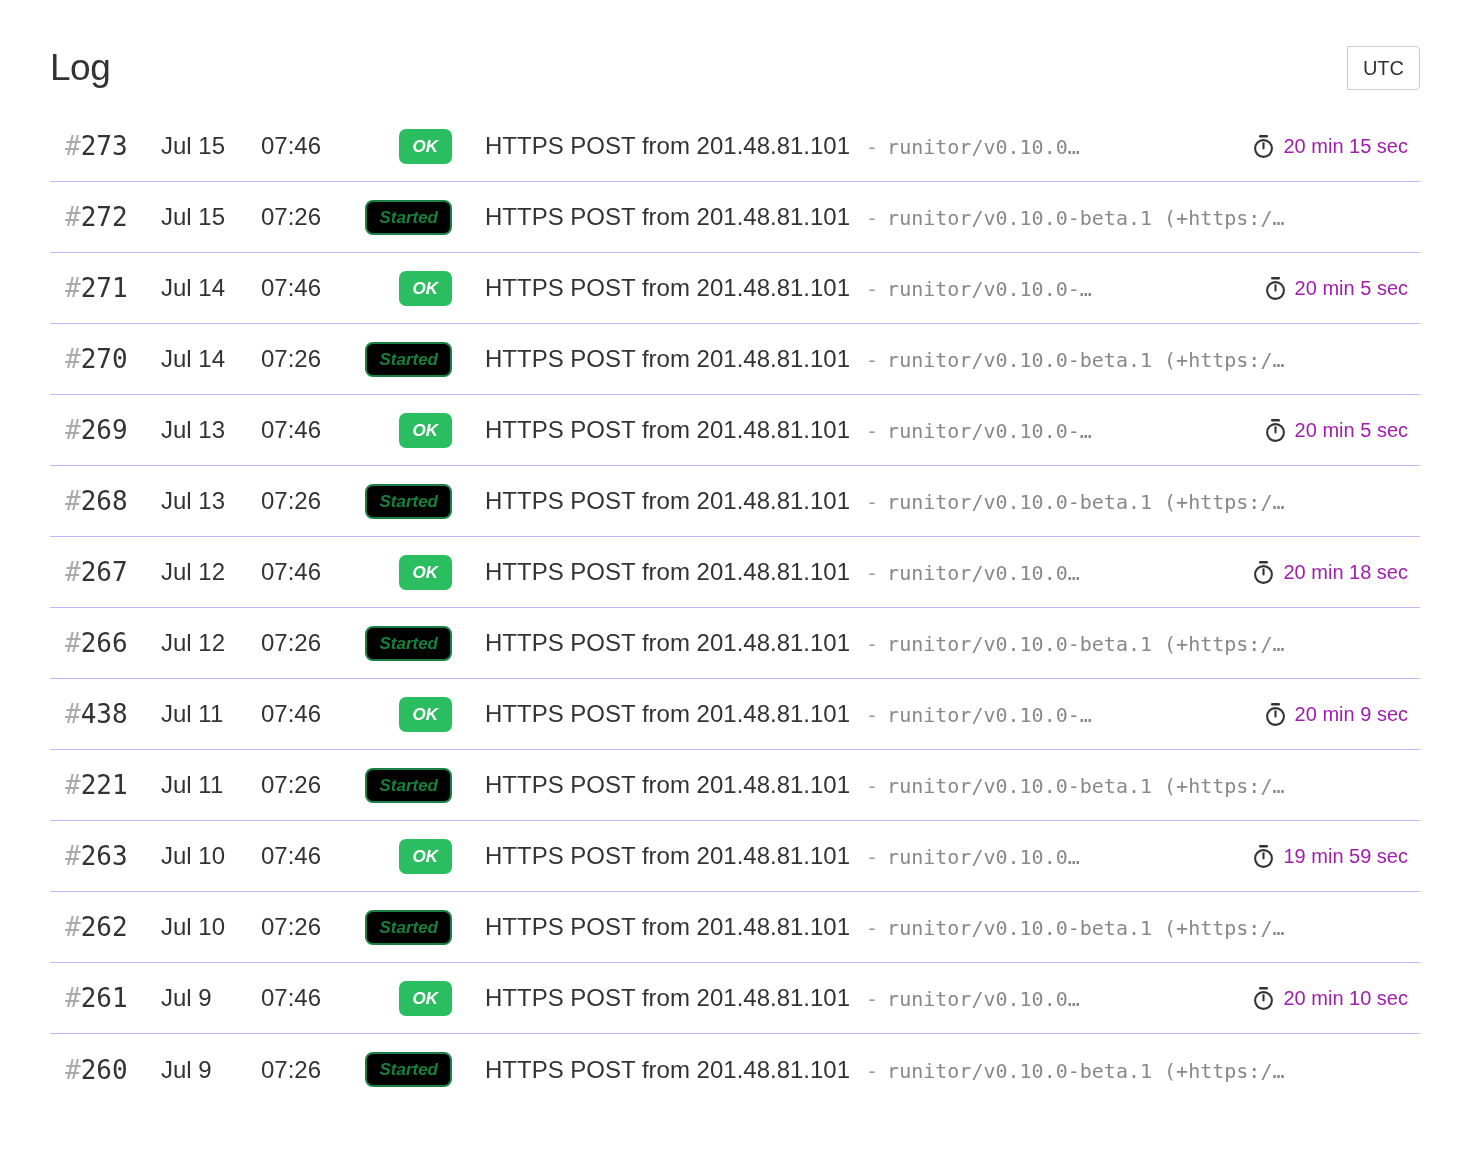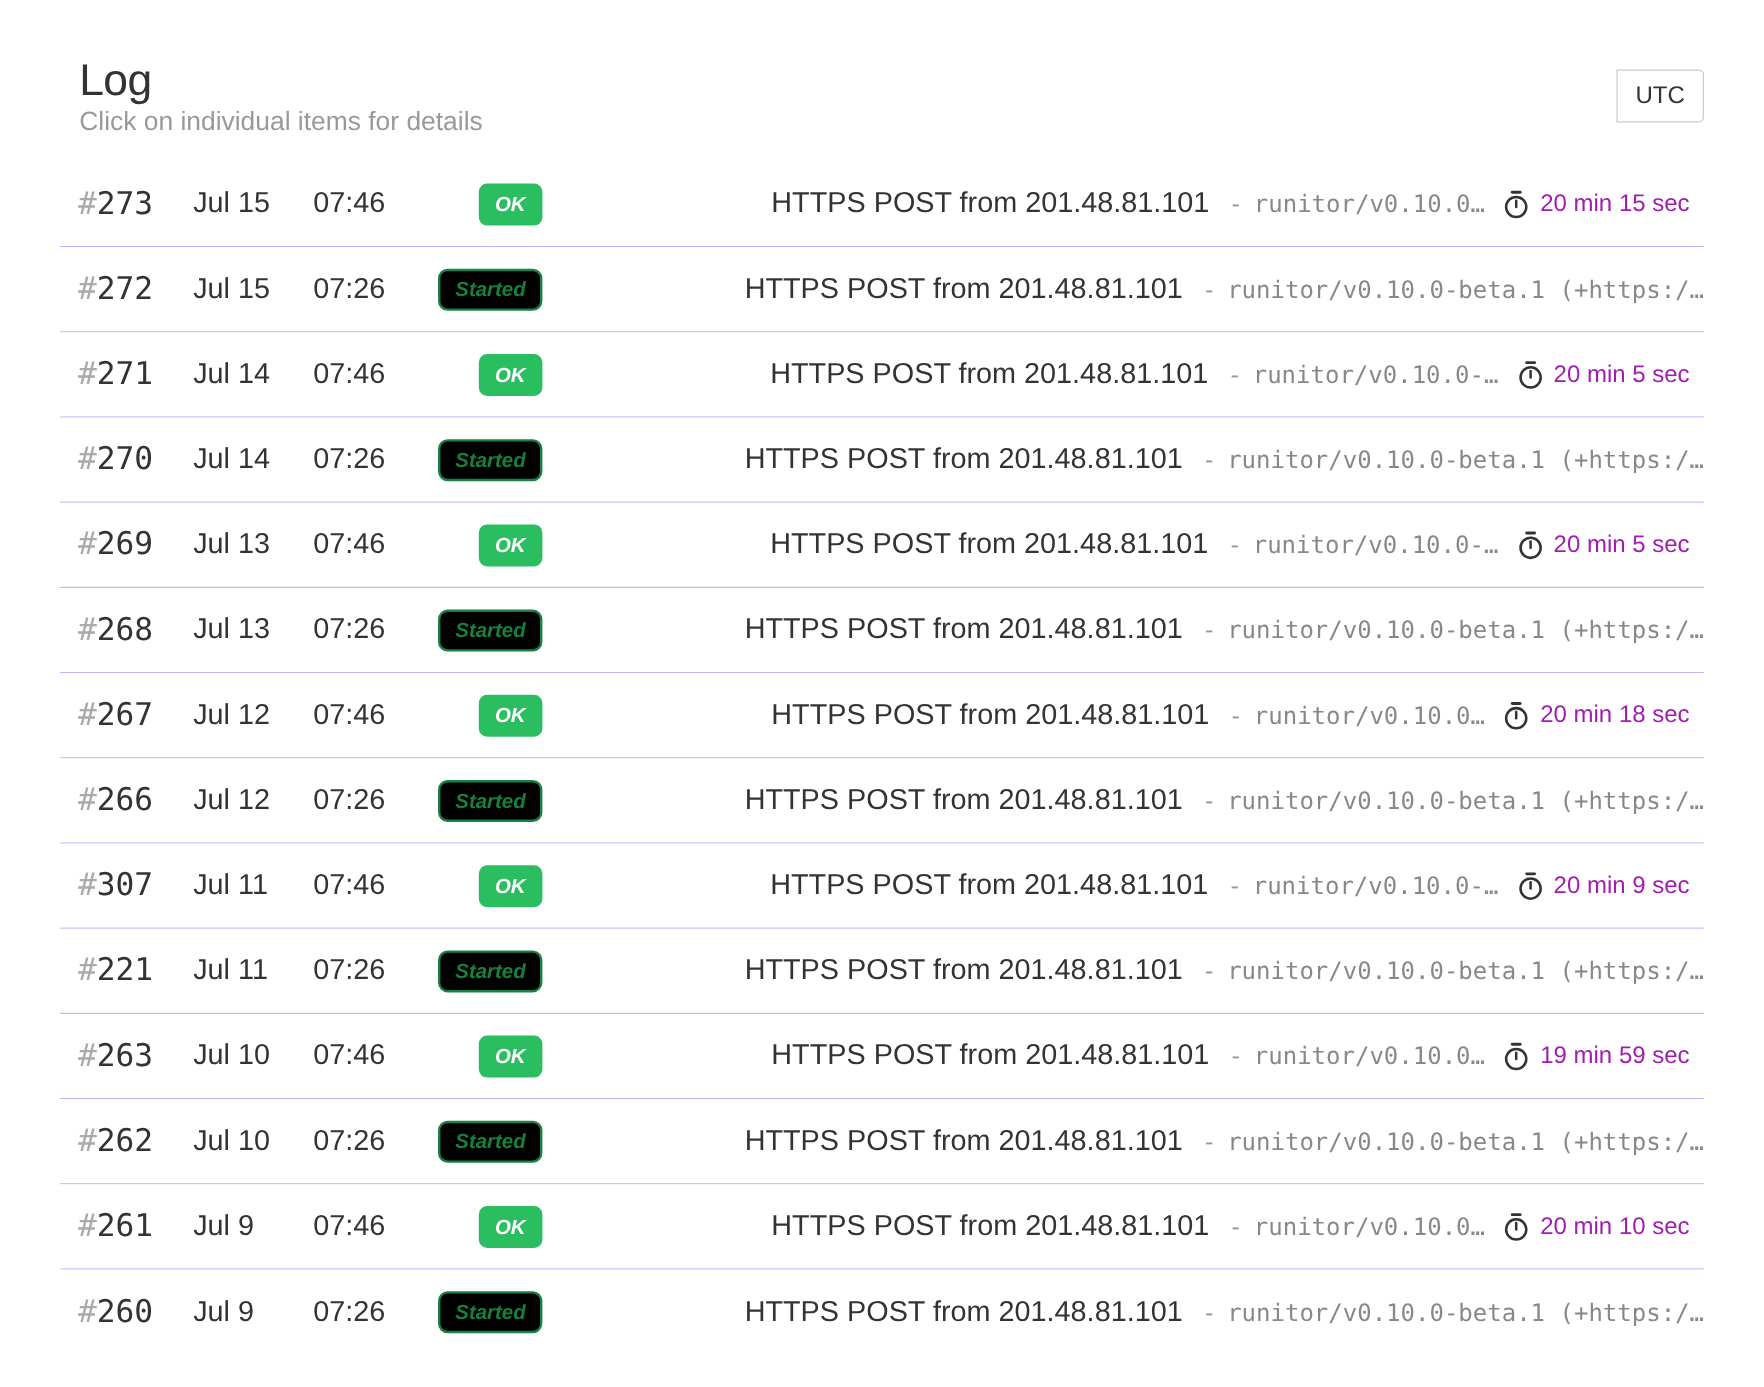--- a/index.html
+++ b/index.html
@@ -105,21 +105,20 @@
     padding: 7px 12px;
     border-radius: 8px;
   }
 
   .col-desc {
     flex: 1 1 auto;
     margin-left: 33px;
     white-space: nowrap;
     overflow: hidden;
     min-width: 0;
-    text-align: right;
   }
   .event-text { font-size: 24px; color: #333; }
   .sep-dash {
     font-family: "DejaVu Sans Mono", monospace;
     font-size: 20px;
     color: #999;
     margin: 0 9px 0 16px;
   }
   .ua-text {
     font-family: "DejaVu Sans Mono", monospace;
@@ -142,21 +141,20 @@
   .stopwatch svg { display: block; }
 </style>
 </head>
 <body>
 
 <div class="page">
 
   <div class="header">
     <div class="header-left">
       <h1 class="page-title">Log</h1>
-      <span class="page-subtitle">Click on individual items for details</span>
     </div>
     <div class="tz-toggle">
       <button class="tz-btn">UTC</button>
     </div>
   </div>
 
   <div class="log-table">
   <div class="log-row">
     <div class="col-id"><span class="hash">#</span><span class="num">273</span></div>
     <div class="col-date">Jul 15</div>
@@ -291,21 +289,21 @@
     <div class="col-badge">
       <span class="badge started">Started</span>
     </div>
     <div class="col-desc">
       <span class="event-text">HTTPS POST from 201.48.81.101</span><span class="sep-dash">-</span><span class="ua-text">runitor/v0.10.0-beta.1 (+https:/…</span>
     </div>
 
   </div>
 
   <div class="log-row">
-    <div class="col-id"><span class="hash">#</span><span class="num">307</span></div>
+    <div class="col-id"><span class="hash">#</span><span class="num">438</span></div>
     <div class="col-date">Jul 11</div>
     <div class="col-time">07:46</div>
     <div class="col-badge">
       <span class="badge ok">OK</span>
     </div>
     <div class="col-desc">
       <span class="event-text">HTTPS POST from 201.48.81.101</span><span class="sep-dash">-</span><span class="ua-text">runitor/v0.10.0-…</span>
     </div>
     <div class="col-duration">
       <span class="stopwatch">

